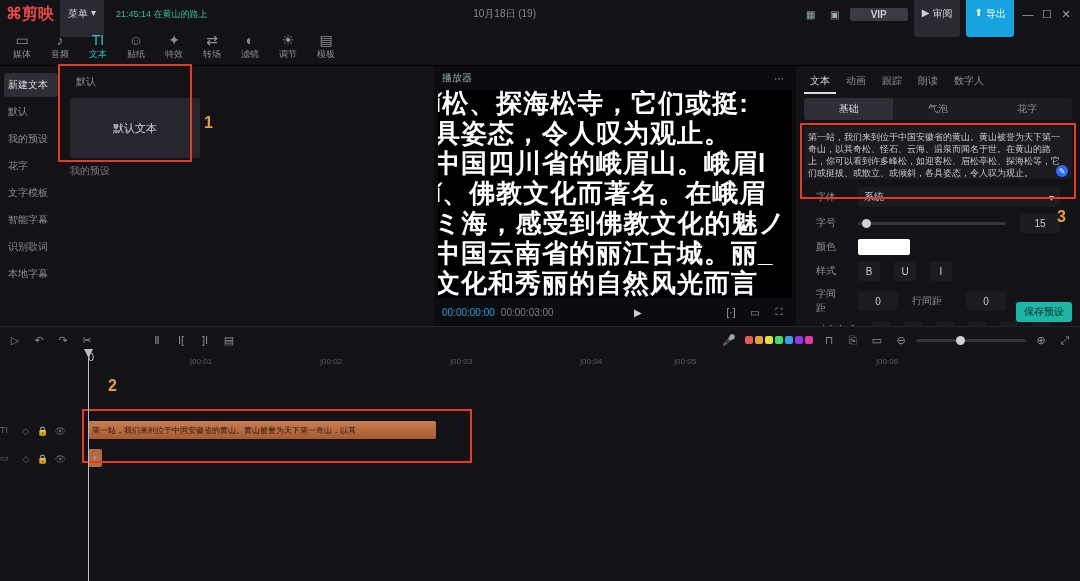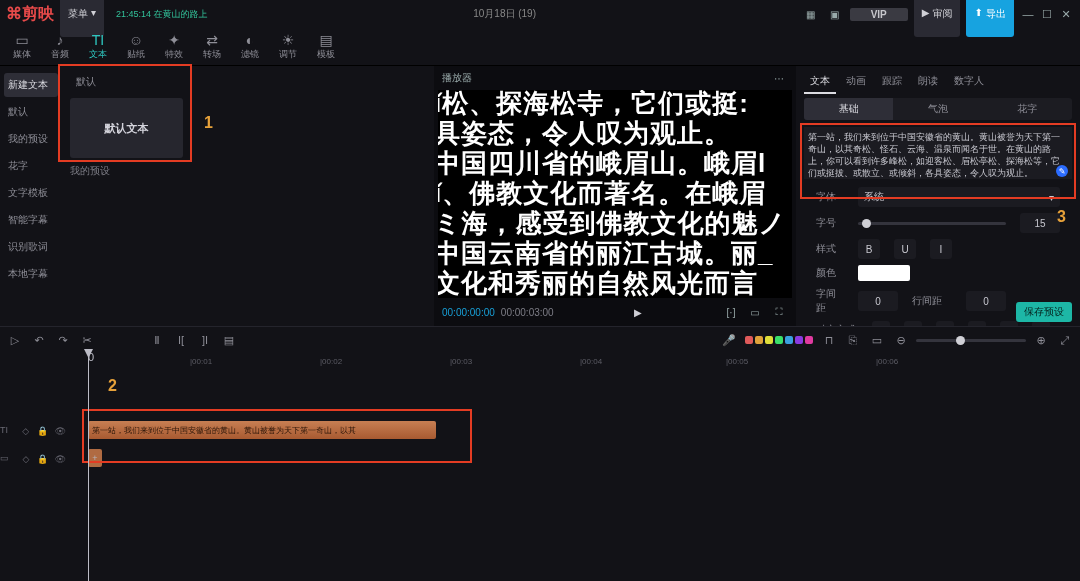--- a/index.html
+++ b/index.html
@@ -21,21 +21,21 @@
   .tool-tab.active { color:#2ec7c0; }
   .tool-ico { display:block; height:16px; line-height:16px; font-size:14px; }
   .main { display:flex; height:260px; }
   
   .left-col { width:434px; background:#121217; display:flex; }
   .left-side { width:62px; padding:4px 4px; }
   .ls-item { font-size:10px; color:#8e8e97; padding:5px 4px; margin:3px 0; border-radius:3px; cursor:pointer; }
   .ls-item.active { background:#2e2e37; color:#dcdce2; }
   .left-body { flex:1; padding:6px 8px; position:relative; }
   .chip { display:inline-block; font-size:10px; color:#8e8e97; padding:3px 6px; border-radius:4px; cursor:pointer; margin-right:4px; }
-  .txt-card { width:113px; height:60px; background:#26262e; margin:6px 0; border-radius:3px; display:flex; align-items:center; justify-content:center; font-size:11px; color:#d4d4dc; cursor:pointer;font-weight:bold; }
+  .txt-card { width:130px; height:60px; background:#26262e; margin:6px 0; border-radius:3px; display:flex; align-items:center; justify-content:center; font-size:11px; color:#d4d4dc; cursor:pointer; }
   .preset-label { font-size:10px; color:#7d7d86; margin-top:2px; }
   .ann-red { position:absolute; border:2px solid #e43c23; pointer-events:none; }
   .ann-num { position:absolute; color:#e6a13a; font-size:16px; font-weight:bold; pointer-events:none; }
   
   .player { width:362px; background:#0c0c10; display:flex; flex-direction:column; }
   .player-hd { height:24px; display:flex; align-items:center; padding:0 8px; color:#9aa; font-size:10px;gap:25px; }
   .stage { flex:1; background:#000; margin:0 4px; position:relative; overflow:hidden; }
   .big-txt { position:absolute; inset:0; color:#fff; font-weight:900; font-size:26px; line-height:30px; letter-spacing:1px; white-space:pre; left:-4px; top:-2px; }
   .player-ft { height:28px; display:flex; align-items:center; padding:0 8px; gap:6px; font-size:10px; color:#7d7d86;}
   .time-cur { color:#18a0d8; }
@@ -200,29 +200,29 @@
 
     <div class="prop-row">
       <span class="label">字号</span>
       <div class="slider">
           <div class="dot"></div>
         </div>
       <div class="num-in">15</div>
     </div>
 
     <div class="prop-row">
+      <span class="label">颜色</span>
+      <div class="swatch"></div>
+    </div>
+
+    <div class="prop-row">
       <span class="label">样式</span>
       <div class="stylebtn">B</div>
       <div class="stylebtn">U</div>
       <div class="stylebtn">I</div>
-    </div>
-
-    <div class="prop-row">
-      <span class="label">颜色</span>
-      <div class="swatch"></div>
     </div>
 
     <div class="prop-row">
       <span class="label">字间距</span>
       <div class="num-in">0</div>
       <span class="label" style="width:40px">行间距</span>
       <div class="num-in">0</div>
     </div>
 
     <div class="prop-row">
@@ -276,21 +276,21 @@
     <span class="tl-ico">⤢</span>
   </div>
 
   <div class="playhead-line"></div>
   <div class="ruler">
     <span style="position:absolute;left:18px;top:-2px;color:#bcbcc6;font-size:11px">0</span>
     <span class="ruler-mark" style="left:120px">|00:01</span>
     <span class="ruler-mark" style="left:250px">|00:02</span>
     <span class="ruler-mark" style="left:380px">|00:03</span>
     <span class="ruler-mark" style="left:510px">|00:04</span>
-    <span class="ruler-mark" style="left:656px">|00:05</span>
+    <span class="ruler-mark" style="left:604px">|00:05</span>
     <span class="ruler-mark" style="left:806px">|00:06</span>
   </div>
 
   <div class="ann-num" style="left:108px;top:50px;">2</div>
 
   <div class="tracks">
     <div class="track" style="margin-top:30px">
       <div class="track-head">
         <span style="color:#6a6a74;font-size:9px;margin-right:6px">TI</span>
         <span class="th-ico">◇</span>

